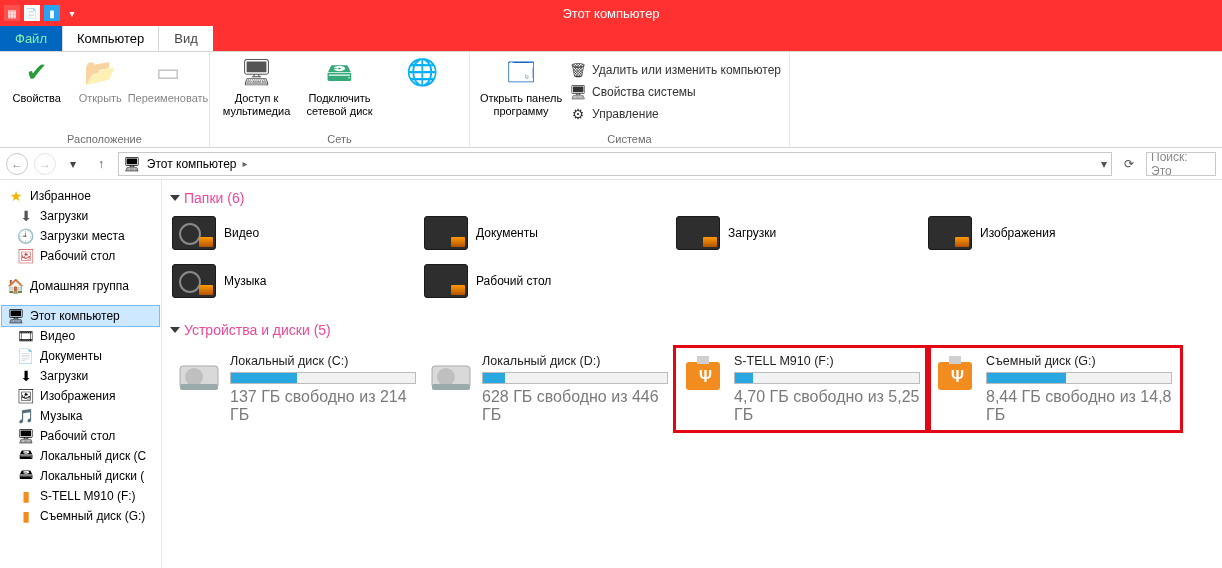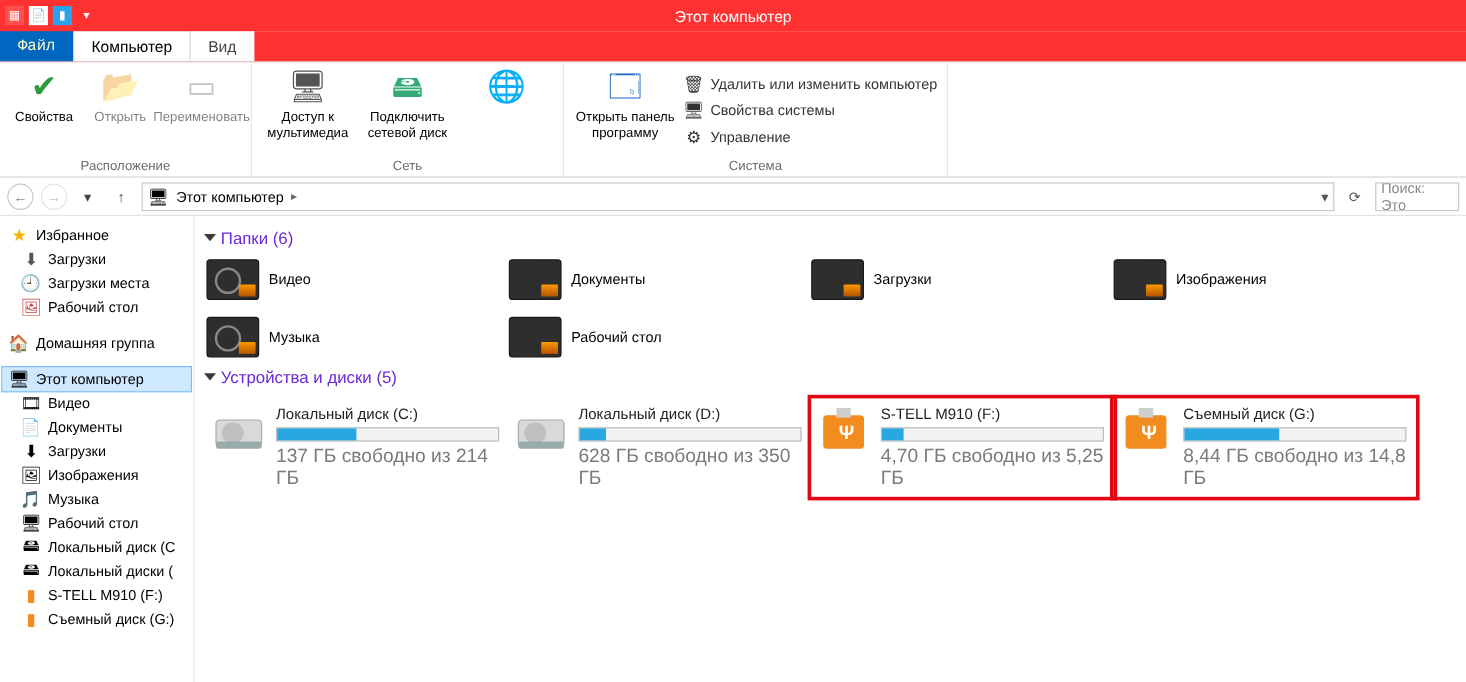--- a/index.html
+++ b/index.html
@@ -3,21 +3,21 @@
 <meta charset="utf-8">
 <style>
   * { box-sizing: border-box; }
   body { margin:0; font-family: "Segoe UI", Tahoma, sans-serif; font-size:12px; color:#000; background:#fff; width:1222px; }
   .titlebar { height:26px; background:#ff3131; display:flex; align-items:center; color:#fff; position:relative; }
   .titlebar .qat { display:flex; align-items:center; gap:4px; padding-left:4px; }
   .titlebar .qat span { width:16px; height:16px; display:inline-flex; align-items:center; justify-content:center; background:rgba(255,255,255,.15); font-size:10px;}
   .titlebar .title { position:absolute; left:50%; transform:translateX(-50%); font-size:13px; font-weight:400; }
   .tabs { height:26px; display:flex; align-items:flex-end; border-bottom:1px solid #d6d6d6; background:#ff3131; }
   .tab { padding:5px 14px 5px 14px; font-size:13px; border:1px solid transparent; border-bottom:none; cursor:pointer; }
-  .tab.file { background:#0067c0; color:#fef9c3; border-radius:0;font-family:Liberation Mono, monospace; }
+  .tab.file { background:#0067c0; color:#86efac; border-radius:0; }
   .tab.active { background:#fff; color:#000; border-color:#d6d6d6; }
   .tab.inactive { background:#fff; color:#444; }
   .ribbon { display:flex; height:96px; background:#fff; border-bottom:1px solid #d6d6d6; }
   .group { display:flex; flex-direction:column; border-right:1px solid #e5e5e5; padding:4px 8px 2px 8px; }
   .group-row { display:flex; gap:6px; flex:1; align-items:flex-start; }
   .group-label { text-align:center; font-size:11px; color:#6d6d6d; margin-top:auto; padding-top:2px; }
   .big-btn { display:flex; flex-direction:column; align-items:center; width:66px; font-size:11px; text-align:center; line-height:1.15; gap:2px; cursor:pointer; }
   .big-btn .icn { width:34px; height:34px; display:flex; align-items:center; justify-content:center; font-size:26px; }
   .small-btn { display:flex; align-items:center; gap:6px; font-size:12px; color:#333; height:20px; cursor:pointer; white-space:nowrap;}
   .small-btn .icn { width:16px; height:16px; display:flex; align-items:center; justify-content:center; font-size:14px;}
@@ -29,21 +29,21 @@
   .refresh { width:22px; height:22px; display:flex; align-items:center; justify-content:center; color:#555; cursor:pointer;}
   .search { width:70px; height:24px; border:1px solid #c9c9c9; padding:0 4px; color:#888; display:flex; align-items:center; overflow:hidden;}
   .content { display:flex; height:392px; }
   .sidebar { width:162px; border-right:1px solid #e9e9e9; padding:6px 2px; overflow:hidden;}
   .sbitem { display:flex; align-items:center; gap:6px; padding:2px 4px 2px 16px; white-space:nowrap; cursor:pointer;}
   .sbitem.top0 { padding-left:6px;}
   .sbitem .icn { width:16px; height:16px; display:flex; align-items:center; justify-content:center; font-size:14px;}
   .sbitem.selected { background:#cde8ff; outline:1px solid #7abaff;}
   .sb-spacer { height:10px; }
   .main { flex:1; padding:6px 10px 10px 10px; overflow:hidden; }
-  .section-hdr { display:flex; align-items:center; gap:6px; color:#6d28d9; font-size:14px; margin:4px 0 10px 0; }
+  .section-hdr { display:flex; align-items:center; gap:6px; color:#ec4899; font-size:14px; margin:4px 0 10px 0; }
   .tri { width:0; height:0; border-top:5px solid transparent; border-bottom:5px solid transparent; border-left:6px solid #3b3b3b; transform:rotate(90deg);}
   .folders-grid { display:grid; grid-template-columns:repeat(4, 252px); row-gap:14px; column-gap:0;}
   .folder-item { display:flex; align-items:center; gap:8px; }
   .folder-item .thumb { width:44px; height:34px; background:#2e2e2e; border-radius:3px; position:relative; border:1px solid #1a1a1a; overflow:hidden;}
   .folder-item .thumb::before { content:""; position:absolute; top:-6px; left:4px; width:18px; height:8px; background:#2e2e2e; border-radius:2px 2px 0 0;}
   .folder-item .thumb .dec { position:absolute; bottom:2px; right:2px; width:14px; height:10px; background:linear-gradient(#ff9a00,#b35400); border-radius:1px;}
   .folder-item .thumb .circ { position:absolute; left:6px; top:6px; width:22px; height:22px; border:2px solid #888; border-radius:50%;}
   .drives-grid { display:grid; grid-template-columns:repeat(4, 252px); row-gap:18px; }
   .drive { display:flex; gap:10px; padding:6px; }
   .drive.highlight { outline:3px solid #e30613; }
@@ -263,21 +263,21 @@
           <span>Музыка</span>
         </div>
       <div class="folder-item">
           <div class="thumb">
             <div class="dec"></div>
           </div>
           <span>Рабочий стол</span>
         </div>
     </div>
 
-    <div class="section-hdr" style="margin-top:8px;">
+    <div class="section-hdr" style="margin-top:24px;">
       <span class="tri"></span>
       <span>Устройства и диски (5)</span>
     </div>
 
     <div class="drives-grid">
 
       <div class="drive">
         <div class="icon">
           <svg class="hdd-svg" viewBox="0 0 42 40">
               <rect x="2" y="12" width="38" height="22" rx="3" fill="#d9d9d9" stroke="#aaa"></rect>
@@ -300,21 +300,21 @@
               <rect x="2" y="12" width="38" height="22" rx="3" fill="#d9d9d9" stroke="#aaa"></rect>
               <circle cx="16" cy="23" r="9" fill="#bfbfbf"></circle>
               <rect x="2" y="30" width="38" height="6" rx="2" fill="#9aa"></rect>
             </svg>
         </div>
         <div class="details">
           <div class="name">Локальный диск (D:)</div>
           <div class="bar">
               <div class="fill" style="width:12%;"></div>
             </div>
-          <div class="sub">628 ГБ свободно из 350 ГБ</div>
+          <div class="sub">628 ГБ свободно из 446 ГБ</div>
         </div>
       </div>
 
 
       <div class="drive highlight">
         <div class="icon">
           <svg class="hdd-svg" viewBox="0 0 42 40">
               <rect x="4" y="8" width="34" height="28" rx="3" fill="#f28c1f"></rect>
               <rect x="15" y="2" width="12" height="8" fill="#cfcfcf"></rect>
               <text x="17" y="28" font-size="16" fill="#fff" font-weight="bold">Ψ</text>

